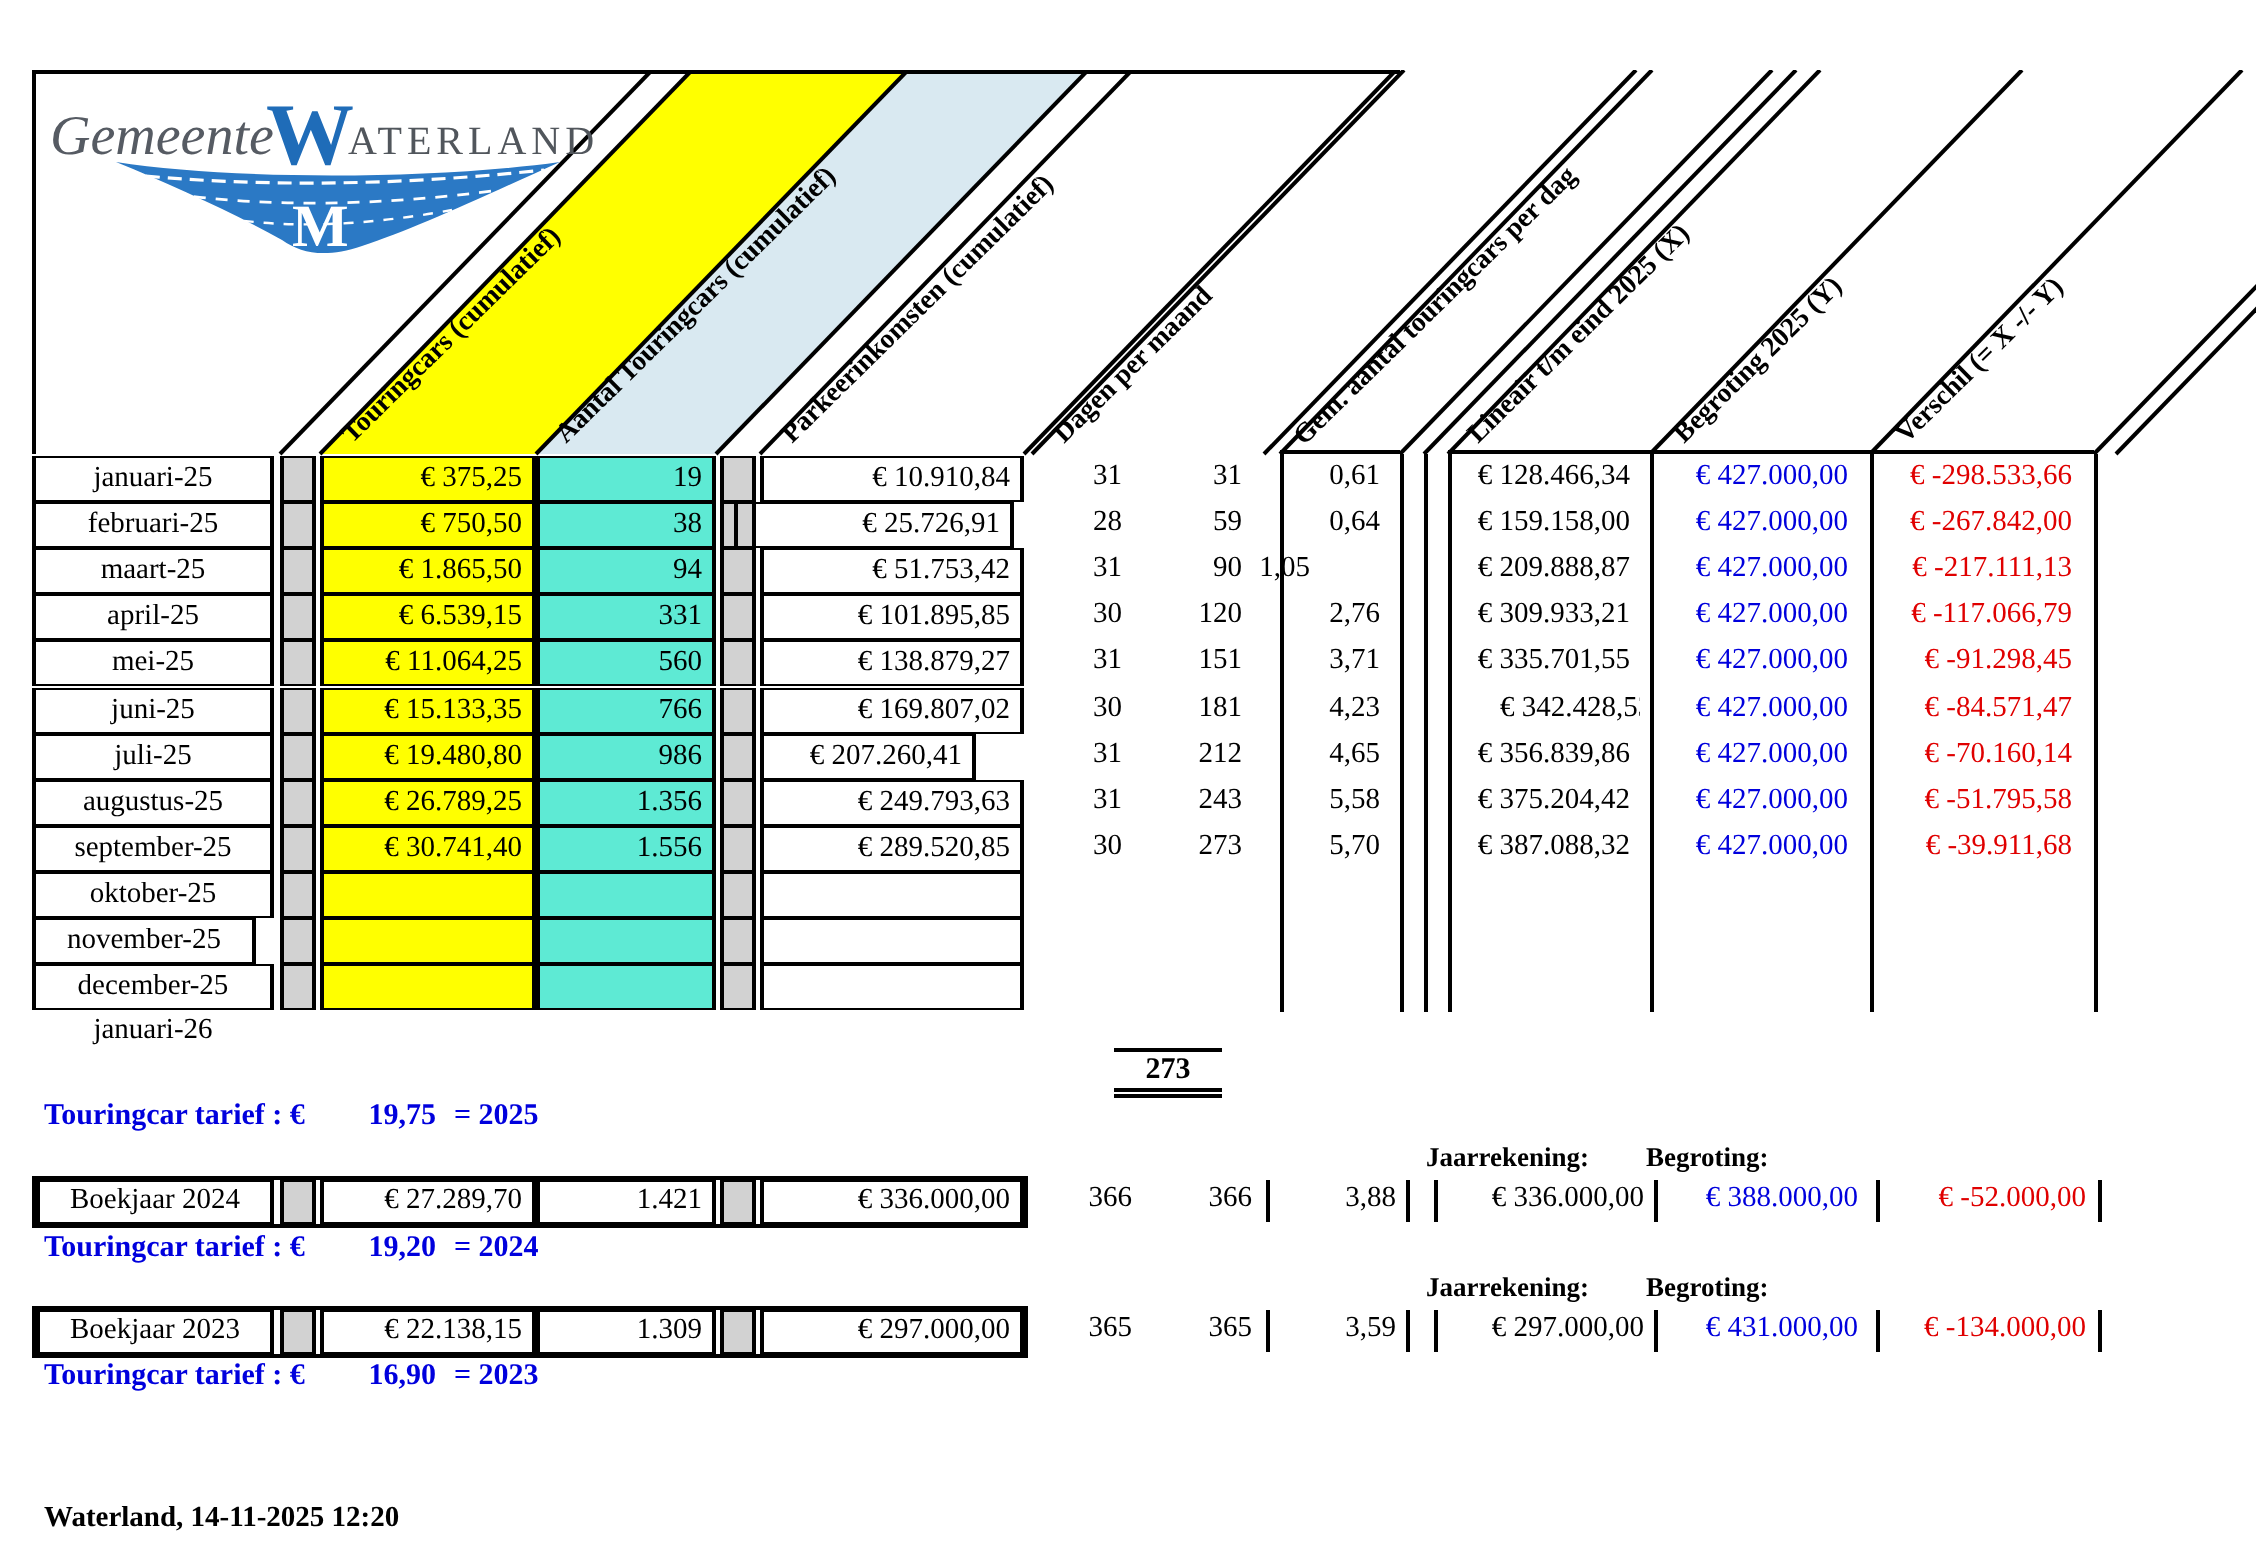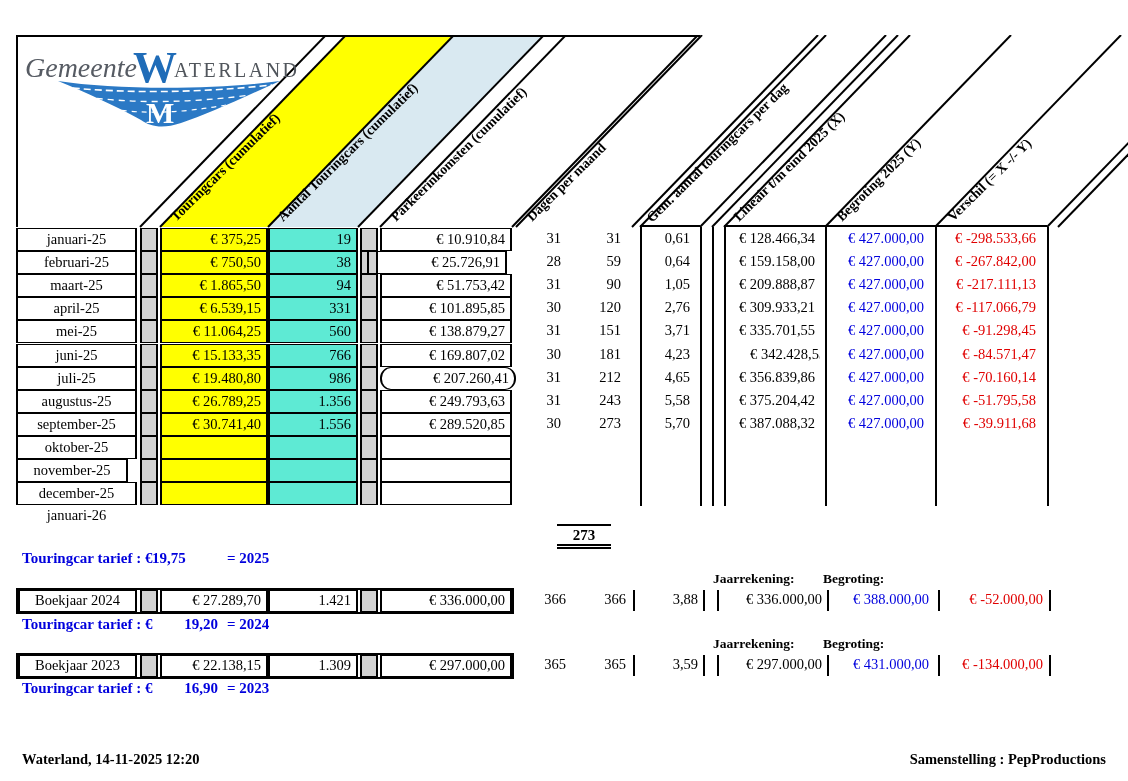--- a/index.html
+++ b/index.html
@@ -115,21 +115,21 @@
       </div>
       <div class="mrow" style="top: 274.2px;">
         <div class="cell bordered center" style="left: 16px; width: 121px;">maart-25</div>
         <div class="cell bordered sep" style="left: 140px; width: 18px;"></div>
         <div class="cell bordered right yellow" style="left: 160px; width: 108px;">€ 1.865,50</div>
         <div class="cell bordered right lblue" style="left: 268px; width: 90px;">94</div>
         <div class="cell bordered sep" style="left: 360px; width: 18px;"></div>
         <div class="cell bordered right" style="left: 380px; width: 132px;">€ 51.753,42</div>
         <div class="cell right" style="left: 516px; width: 50px;">31</div>
         <div class="cell right" style="left: 576px; width: 50px;">90</div>
-        <div class="cell right" style="left: 640px; width: 55px;">1,05</div>
+        <div class="cell right" style="left: 605px; width: 55px;">1,05</div>
         <div class="cell right" style="left: 724px; width: 96px;">€ 209.888,87</div>
         <div class="cell right blue-text" style="left: 827px; width: 102px;">€ 427.000,00</div>
         <div class="cell right red-text" style="left: 937px; width: 104px;">€ -217.111,13</div>
       </div>
       <div class="mrow" style="top: 297.3px;">
         <div class="cell bordered center" style="left: 16px; width: 121px;">april-25</div>
         <div class="cell bordered sep" style="left: 140px; width: 18px;"></div>
         <div class="cell bordered right yellow" style="left: 160px; width: 108px;">€ 6.539,15</div>
         <div class="cell bordered right lblue" style="left: 268px; width: 90px;">331</div>
         <div class="cell bordered sep" style="left: 360px; width: 18px;"></div>
@@ -168,21 +168,21 @@
         <div class="cell right" style="left: 724px; width: 96px; padding-left: 26px;">€ 342.428,53</div>
         <div class="cell right blue-text" style="left: 827px; width: 102px;">€ 427.000,00</div>
         <div class="cell right red-text" style="left: 937px; width: 104px;">€ -84.571,47</div>
       </div>
       <div class="mrow" style="top: 366.6px;">
         <div class="cell bordered center" style="left: 16px; width: 121px;">juli-25</div>
         <div class="cell bordered sep" style="left: 140px; width: 18px;"></div>
         <div class="cell bordered right yellow" style="left: 160px; width: 108px;">€ 19.480,80</div>
         <div class="cell bordered right lblue" style="left: 268px; width: 90px;">986</div>
         <div class="cell bordered sep" style="left: 360px; width: 18px;"></div>
-        <div class="cell bordered right" style="left: 380px; width: 136px; border-radius: 11px;">€ 207.260,41</div>
+        <div class="cell bordered right" style="left: 380px; width: 108px;">€ 207.260,41</div>
         <div class="cell right" style="left: 516px; width: 50px;">31</div>
         <div class="cell right" style="left: 576px; width: 50px;">212</div>
         <div class="cell right" style="left: 640px; width: 55px;">4,65</div>
         <div class="cell right" style="left: 724px; width: 96px;">€ 356.839,86</div>
         <div class="cell right blue-text" style="left: 827px; width: 102px;">€ 427.000,00</div>
         <div class="cell right red-text" style="left: 937px; width: 104px;">€ -70.160,14</div>
       </div>
       <div class="mrow" style="top: 389.7px;">
         <div class="cell bordered center" style="left: 16px; width: 121px;">augustus-25</div>
         <div class="cell bordered sep" style="left: 140px; width: 18px;"></div>
@@ -264,21 +264,21 @@
       <div class="vline" style="left: 935px;"></div>
       <div class="vline" style="left: 1047px;"></div>
     </div>
 
   <div class="next-month" style="left:16px;top:507px;width:121px">januari-26</div>
 
   <div class="total-box" style="left:557px;top:524px">273</div>
 
   <div class="tarief" style="top:550px">
     <span style="left:0">Touringcar tarief : €</span>
-    <span style="left:130px;width:66px;text-align:left">19,75</span>
+    <span style="left:130px;width:66px;text-align:right">19,75</span>
     <span style="left:205px">= 2025</span>
   </div>
 
   <div class="jb" style="left:713px;top:571px">Jaarrekening:</div>
   <div class="jb" style="left:823px;top:571px">Begroting:</div>
 
   <div class="strip" style="top:588px">
     <div class="cell bordered center" style="left:0;width:119px">Boekjaar 2024</div>
     <div class="cell bordered sep" style="left:122px;width:18px"></div>
     <div class="cell bordered right" style="left:142px;width:108px">€ 27.289,70</div>
@@ -329,15 +329,14 @@
   <span class="loose red-text" style="left:940px;top:656px;width:103px">€ -134.000,00</span>
   <i class="bar" style="left:1049px;top:655px"></i>
 
   <div class="tarief" style="top:680px">
     <span style="left:0">Touringcar tarief : €</span>
     <span style="left:130px;width:66px;text-align:right">16,90</span>
     <span style="left:205px">= 2023</span>
   </div>
 
   <div class="footer" style="left:22px;top:751px">Waterland, 14-11-2025  12:20</div>
-  <div class="footer" style="left:800px;top:751px;width:306px;text-align:right">Samenstelling : PepProductions</div>
 
 </div>
 
 </body></html>

